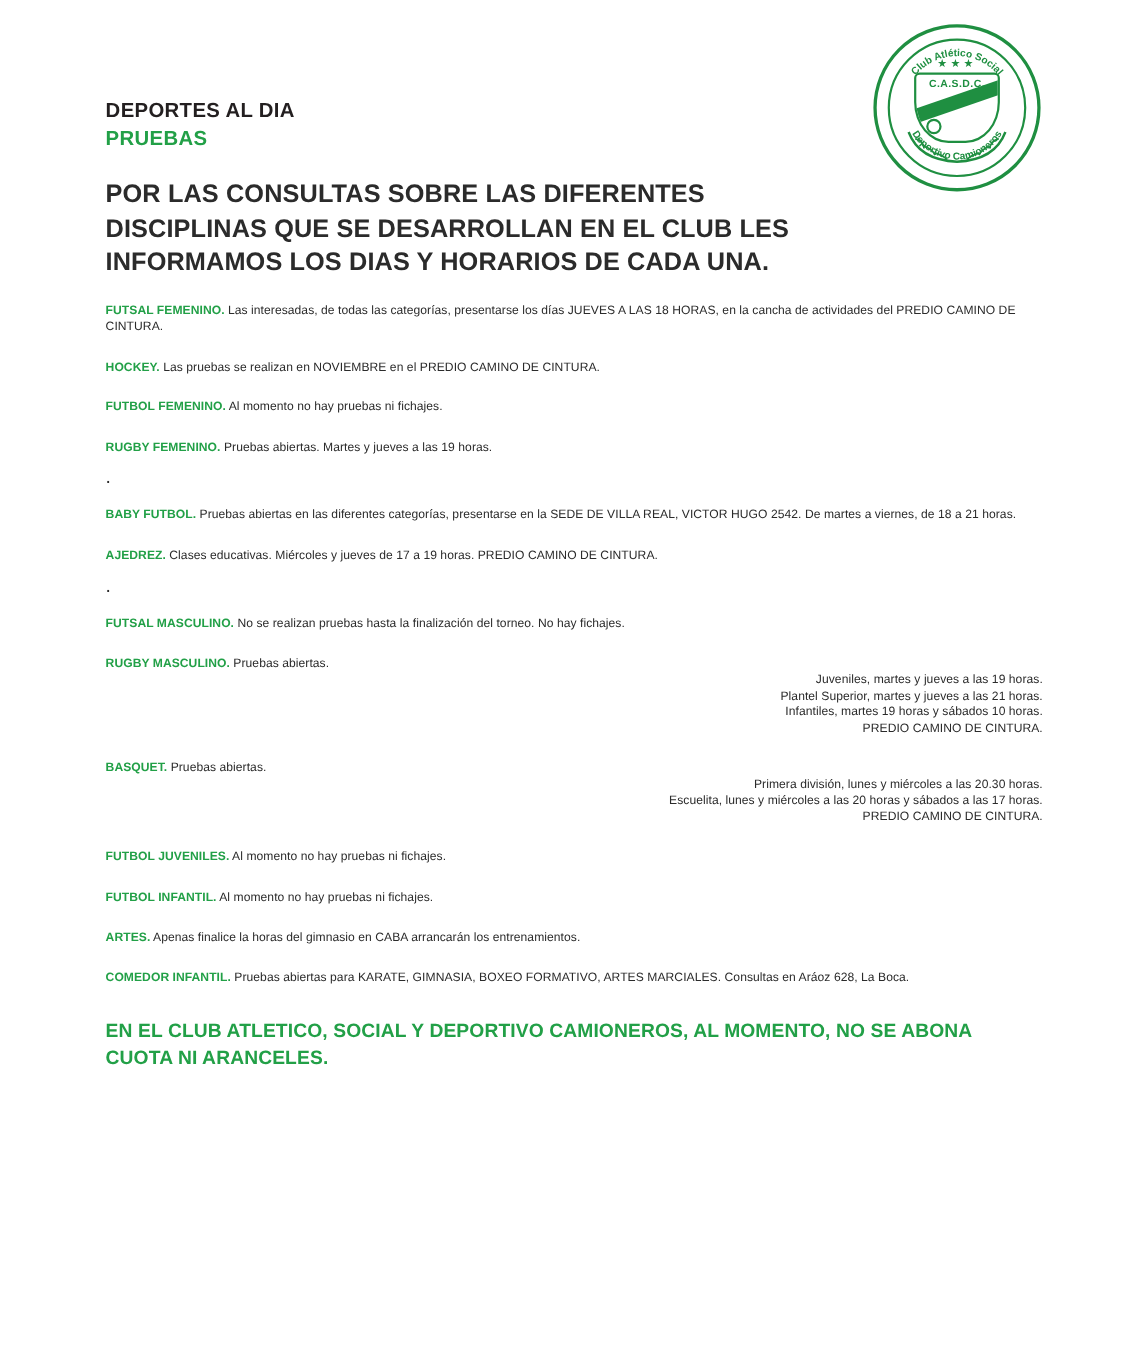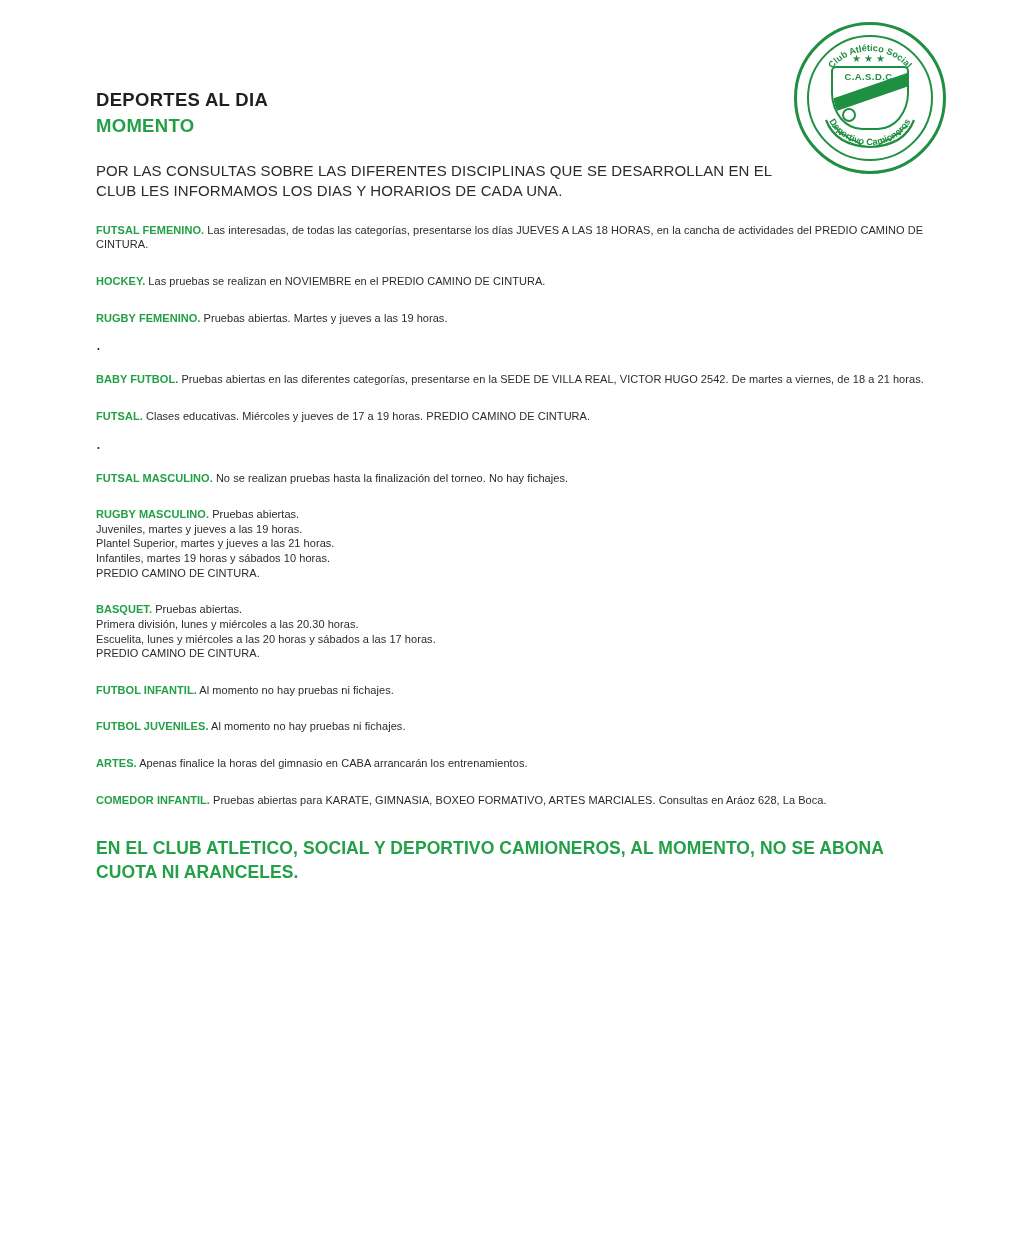--- a/index.html
+++ b/index.html
@@ -37,42 +37,44 @@
   .doc-subtitle {
     font-size: 18.5px;
     font-weight: bold;
     letter-spacing: 0.3px;
     color: #22a047;
     line-height: 1.25;
     margin-top: 3px;
   }
   .intro {
     margin-top: 24px;
-    font-size: 15px;
+    font-size: 23px;
     line-height: 1.32;
     color: #2b2b2b;
     letter-spacing: 0.1px;
     max-width: 690px;
+    font-weight: bold;
   }
   .entry {
     margin-top: 22px;
     font-size: 11px;
     line-height: 1.33;
     color: #2b2b2b;
     letter-spacing: 0.05px;
   }
   .entry .label {
     color: #22a047;
     font-weight: bold;
   }
   .entry .body {
     color: #2b2b2b;
   }
   .entry .extra-line {
     display: block;
+    text-align: right;
   }
   .dot-line {
     font-size: 17.5px;
     line-height: 1.0;
     color: #2b2b2b;
     height: 14px;
   }
   .closing {
     margin-top: 30px;
     font-size: 17.5px;
@@ -223,36 +225,37 @@
       <path d="M22,17 C28,19 31,22 32,25" fill="none" stroke="#1f8f41" stroke-width="1.6"></path>
       <path d="M32,23 C38,25 41,27 43,29" fill="none" stroke="#1f8f41" stroke-width="1.6"></path>
       <path d="M90,10 C84,12 82,16 82,19" fill="none" stroke="#1f8f41" stroke-width="1.6"></path>
       <path d="M82,17 C76,19 73,22 72,25" fill="none" stroke="#1f8f41" stroke-width="1.6"></path>
       <path d="M72,23 C66,25 63,27 61,29" fill="none" stroke="#1f8f41" stroke-width="1.6"></path>
     </svg>
   </div>
 
   <div class="content">
     <div class="doc-title">DEPORTES AL DIA</div>
-    <div class="doc-subtitle">MOMENTO</div>
+    <div class="doc-subtitle">PRUEBAS</div>
 
     <p class="intro">POR LAS CONSULTAS SOBRE LAS DIFERENTES DISCIPLINAS QUE SE DESARROLLAN EN EL CLUB LES INFORMAMOS LOS DIAS Y HORARIOS DE CADA UNA.</p>
 
     <div id="entries-container">
         <p class="entry"><span class="label">FUTSAL FEMENINO.</span> <span class="body">Las interesadas, de todas las categorías, presentarse los días JUEVES A LAS 18 HORAS, en la cancha de actividades del PREDIO CAMINO DE CINTURA.</span></p>
         <p class="entry"><span class="label">HOCKEY.</span> <span class="body">Las pruebas se realizan en NOVIEMBRE en el PREDIO CAMINO DE CINTURA.</span></p>
+        <p class="entry"><span class="label">FUTBOL FEMENINO.</span> <span class="body">Al momento no hay pruebas ni fichajes.</span></p>
         <p class="entry"><span class="label">RUGBY FEMENINO.</span> <span class="body">Pruebas abiertas. Martes y jueves a las 19 horas.</span></p>
         <div class="dot-line">.</div>
         <p class="entry"><span class="label">BABY FUTBOL.</span> <span class="body">Pruebas abiertas en las diferentes categorías, presentarse en la SEDE DE VILLA REAL, VICTOR HUGO 2542. De martes a viernes, de 18 a 21 horas.</span></p>
-        <p class="entry"><span class="label">FUTSAL.</span> <span class="body">Clases educativas. Miércoles y jueves de 17 a 19 horas. PREDIO CAMINO DE CINTURA.</span></p>
+        <p class="entry"><span class="label">AJEDREZ.</span> <span class="body">Clases educativas. Miércoles y jueves de 17 a 19 horas. PREDIO CAMINO DE CINTURA.</span></p>
         <div class="dot-line">.</div>
         <p class="entry"><span class="label">FUTSAL MASCULINO.</span> <span class="body">No se realizan pruebas hasta la finalización del torneo. No hay fichajes.</span></p>
         <p class="entry"><span class="label">RUGBY MASCULINO.</span> <span class="body">Pruebas abiertas.</span><span class="extra-line">Juveniles, martes y jueves a las 19 horas.</span><span class="extra-line">Plantel Superior, martes y jueves a las 21 horas.</span><span class="extra-line">Infantiles, martes 19 horas y sábados 10 horas.</span><span class="extra-line">PREDIO CAMINO DE CINTURA.</span></p>
         <p class="entry"><span class="label">BASQUET.</span> <span class="body">Pruebas abiertas.</span><span class="extra-line">Primera división, lunes y miércoles a las 20.30 horas.</span><span class="extra-line">Escuelita, lunes y miércoles a las 20 horas y sábados a las 17 horas.</span><span class="extra-line">PREDIO CAMINO DE CINTURA.</span></p>
+        <p class="entry"><span class="label">FUTBOL JUVENILES.</span> <span class="body">Al momento no hay pruebas ni fichajes.</span></p>
         <p class="entry"><span class="label">FUTBOL INFANTIL.</span> <span class="body">Al momento no hay pruebas ni fichajes.</span></p>
-        <p class="entry"><span class="label">FUTBOL JUVENILES.</span> <span class="body">Al momento no hay pruebas ni fichajes.</span></p>
         <p class="entry"><span class="label">ARTES.</span> <span class="body">Apenas finalice la horas del gimnasio en CABA arrancarán los entrenamientos.</span></p>
         <p class="entry"><span class="label">COMEDOR INFANTIL.</span> <span class="body">Pruebas abiertas para KARATE, GIMNASIA, BOXEO FORMATIVO, ARTES MARCIALES. Consultas en Aráoz 628, La Boca.</span></p>
       </div>
 
     <p class="closing">EN EL CLUB ATLETICO, SOCIAL Y DEPORTIVO CAMIONEROS, AL MOMENTO, NO SE ABONA CUOTA NI ARANCELES.</p>
   </div>
 </div>
 
 </body></html>

